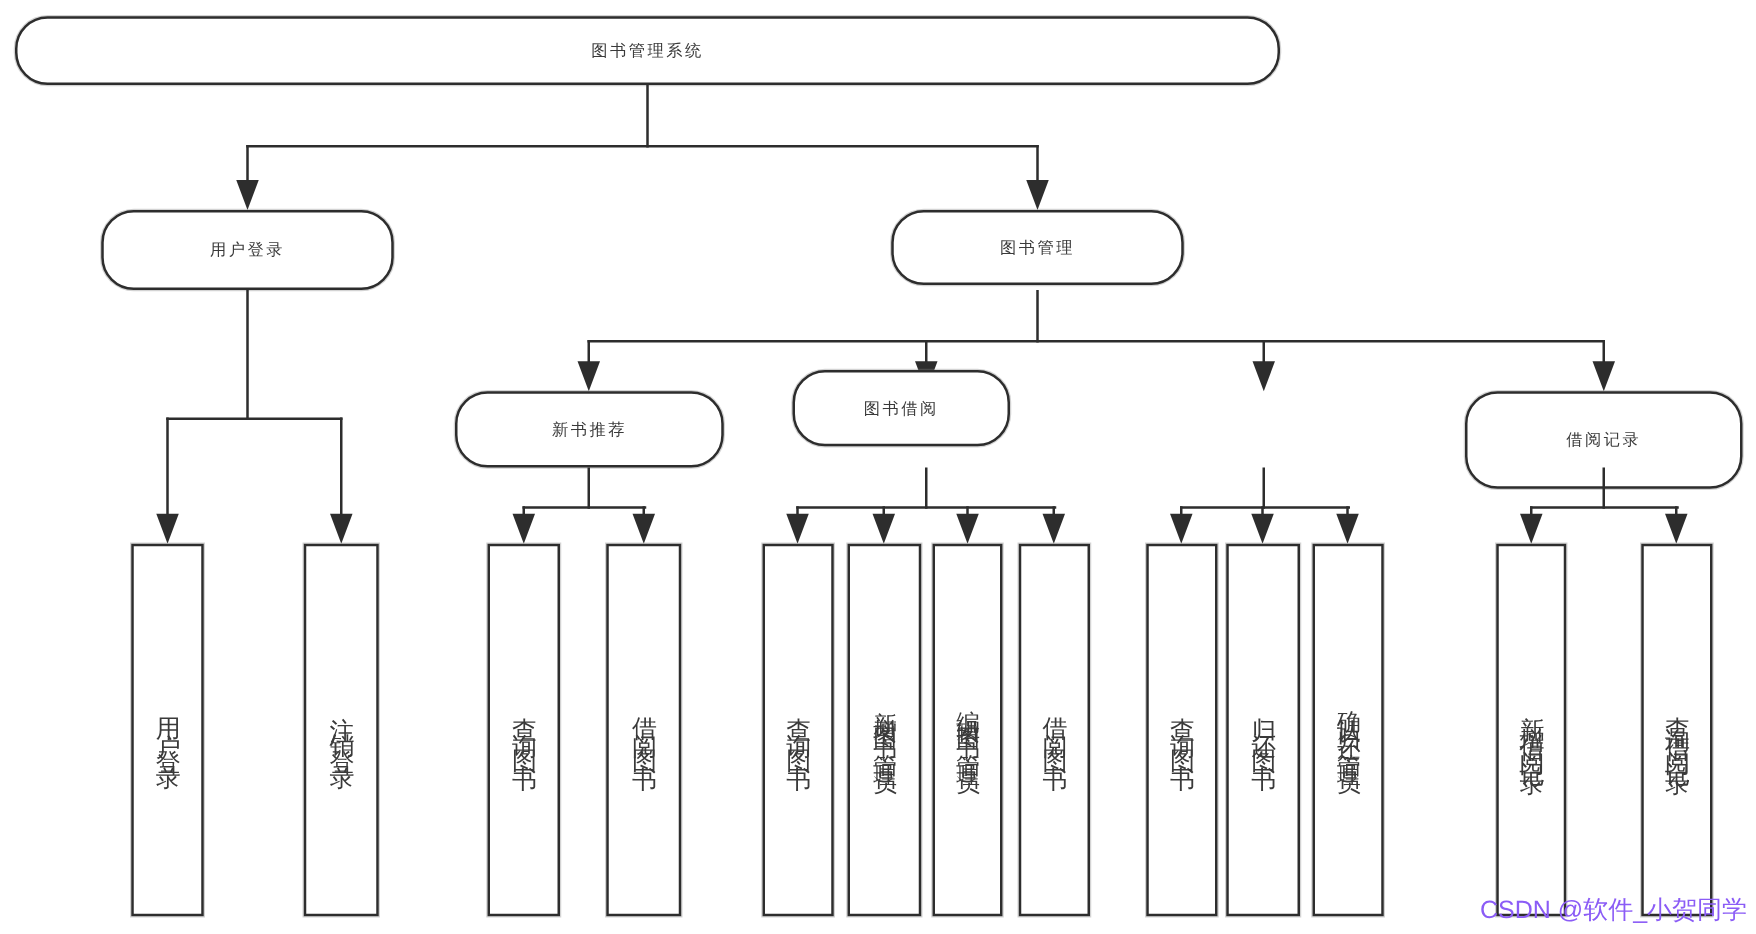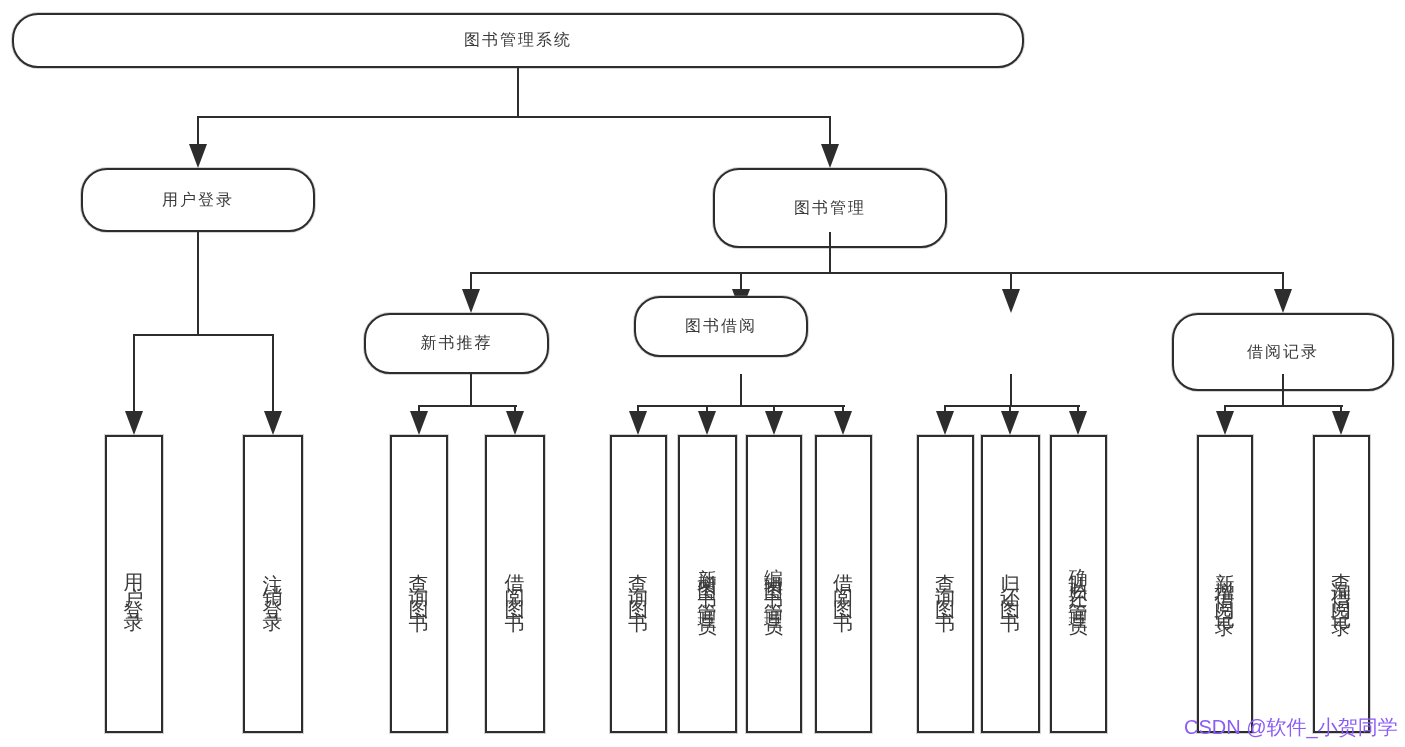--- a/index.html
+++ b/index.html
@@ -25,21 +25,21 @@
     background: #ffffff;
     border: 2px solid #2d2d2d;
     box-shadow: 0 0 0 1px rgba(130,130,130,0.35);
     display: flex;
     align-items: center;
     justify-content: center;
     color: #3a3a3a;
     box-sizing: border-box;
   }
   .hnode {
-    font-size: 16px;
+    font-size: 13px;
     letter-spacing: 2px;
     white-space: nowrap;
     border-radius: 26px;
   }
   .vnode span {
     writing-mode: vertical-rl;
     text-orientation: mixed;
     font-size: 20px;
     letter-spacing: 13px;
     line-height: 1;
@@ -82,21 +82,21 @@
   <div class="vline" style="left:517px; top:68px; height:50px;"></div>
   <div class="hline" style="left:197px; top:116px; width:634px;"></div>
   <div class="vline" style="left:197px; top:116px; height:32px;"></div>
   <div class="arrow" style="left:189px; top:144px;"></div>
   <div class="vline" style="left:829px; top:116px; height:32px;"></div>
   <div class="arrow" style="left:821px; top:144px;"></div>
 
   <div class="node hnode" style="left:81px; top:168px; width:234px; height:64px;">
     <span>用户登录</span>
   </div>
-  <div class="node hnode" style="left:713px; top:168px; width:234px; height:80px;">
+  <div class="node hnode" style="left:713px; top:168px; width:234px; height:60px;">
     <span>图书管理</span>
   </div>
 
   <div class="vline" style="left:197px; top:232px; height:104px;"></div>
   <div class="hline" style="left:133px; top:334px; width:141px;"></div>
   <div class="vline" style="left:133px; top:334px; height:80px;"></div>
   <div class="arrow" style="left:125px; top:411px;"></div>
   <div class="vline" style="left:272px; top:334px; height:80px;"></div>
   <div class="arrow" style="left:264px; top:411px;"></div>
 
@@ -104,21 +104,21 @@
   <div class="hline" style="left:470px; top:272px; width:814px;"></div>
   <div class="vline" style="left:470px; top:272px; height:20px;"></div>
   <div class="arrow" style="left:462px; top:289px;"></div>
   <div class="vline" style="left:740px; top:272px; height:20px;"></div>
   <div class="arrow" style="left:732px; top:289px;"></div>
   <div class="vline" style="left:1010px; top:272px; height:20px;"></div>
   <div class="arrow" style="left:1002px; top:289px;"></div>
   <div class="vline" style="left:1282px; top:272px; height:20px;"></div>
   <div class="arrow" style="left:1274px; top:289px;"></div>
 
-  <div class="node hnode" style="left:364px; top:313px; width:185px; height:61px;">
+  <div class="node hnode" style="left:364px; top:313px; width:215px; height:61px;">
     <span>新书推荐</span>
   </div>
   <div class="node hnode" style="left:634px; top:296px; width:174px; height:61px;">
     <span>图书借阅</span>
   </div>
   <div class="node hnode" style="left:1172px; top:313px; width:222px; height:78px;">
     <span>借阅记录</span>
   </div>
 
   <div class="vline" style="left:470px; top:374px; height:33px;"></div>

